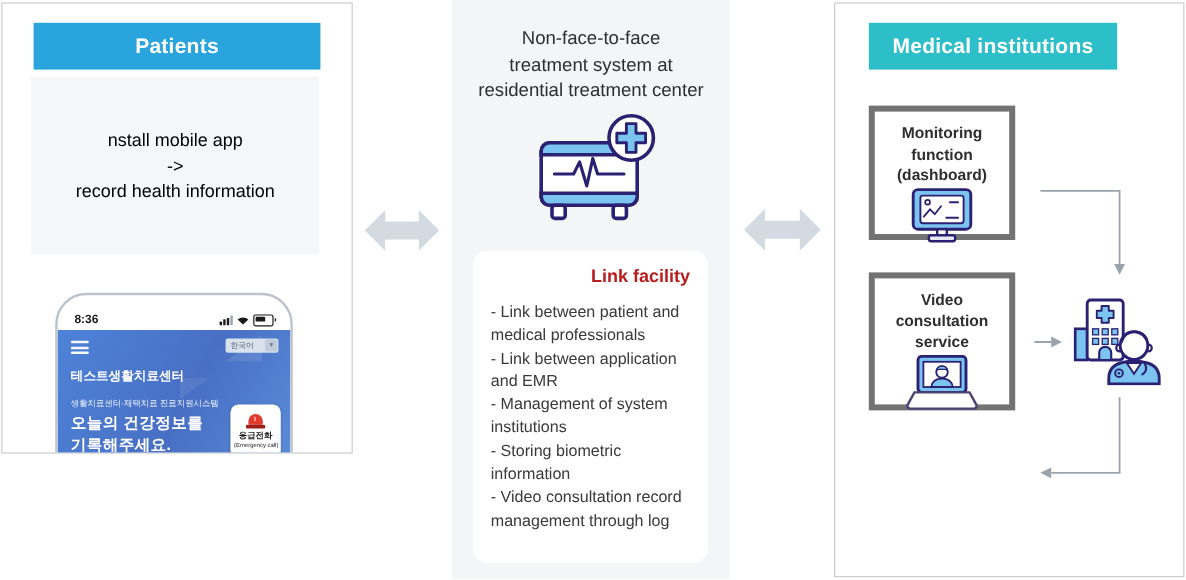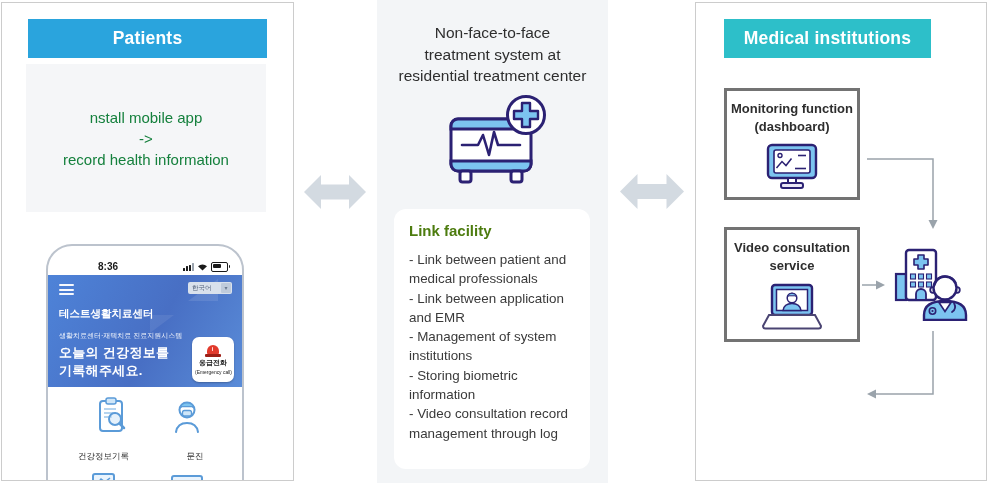--- a/index.html
+++ b/index.html
@@ -1,36 +1,36 @@
 <!DOCTYPE html>
 <html><head>
 <meta charset="utf-8">
 <style>
   html,body{margin:0;padding:0;background:#fff;}
   .canvas{position:relative;width:988px;height:483px;background:#ffffff;
           font-family:"Liberation Sans",sans-serif;overflow:hidden;}
   .col{position:absolute;background:#fff;border:1px solid #cccccc;box-sizing:border-box;}
-  #col-left{left:1px;top:2px;width:293px;height:479px;overflow:hidden;}
+  #col-left{left:1px;top:2px;width:293px;height:376px;overflow:hidden;}
   #col-right{left:695px;top:2px;width:292px;height:479px;}
   #col-center{position:absolute;left:377px;top:0;width:231px;height:483px;background:#f3f5f7;}
 
   .col-header{position:absolute;color:#fff;font-weight:bold;font-size:17.5px;
               text-align:center;line-height:39px;letter-spacing:.2px;}
   #patients-header{left:26px;top:16px;width:239px;height:39px;background:#2aa4dd;}
   #med-header{left:28px;top:16px;width:207px;height:39px;background:#2dbfc9;text-align:center;}
 
   .desc-box{position:absolute;left:24px;top:61px;width:240px;height:148px;background:#f5f6f8;
             display:flex;align-items:center;justify-content:center;text-align:center;
-            font-size:15px;line-height:1.4;color:#15803d;white-space:pre-line;}
+            font-size:15px;line-height:1.4;color:#000000;white-space:pre-line;}
 
   
   .phone{position:absolute;left:44px;top:241px;width:198px;height:245px;background:#fff;
          border:2px solid #bcc3cd;border-radius:26px 26px 0 0;box-sizing:border-box;overflow:hidden;}
   .phone-status{height:26px;display:flex;align-items:flex-end;justify-content:space-between;padding:0 14px 3px;}
-  .p-time{font-size:10px;font-weight:bold;color:#1a1a1a;margin-left:36px;}
+  .p-time{font-size:10px;font-weight:bold;color:#1a1a1a;}
   .status-icons{display:flex;align-items:center;gap:3px;}
   .sig{display:flex;align-items:flex-end;gap:1px;}
   .sig i{display:block;width:2px;background:#1a1a1a;border-radius:.5px;}
   .batt{position:relative;width:15px;height:8px;border:1px solid #1a1a1a;border-radius:2px;}
   .batt::before{content:"";position:absolute;left:1px;top:1px;width:8px;height:4px;background:#1a1a1a;border-radius:1px;}
   .batt::after{content:"";position:absolute;right:-3px;top:2px;width:1.5px;height:3px;background:#1a1a1a;border-radius:0 1px 1px 0;}
 
   .phone-hero{position:relative;height:112px;background:linear-gradient(118deg,#4e83d8 0%,#486fc4 55%,#5a8cd8 100%);
               padding:7px 11px;box-sizing:border-box;color:#fff;}
   .phone-hero::before{content:"";position:absolute;right:24px;top:4px;width:0;height:0;
@@ -62,31 +62,31 @@
   .phone-menu{display:grid;grid-template-columns:1fr 1fr;justify-items:center;row-gap:9px;padding:9px 14px 0;}
   .menu-item{display:flex;flex-direction:column;align-items:flex-end;gap:17px;cursor:pointer;}
   .menu-label{font-size:8.5px;color:#2c2c2c;}
 
   
   .center-title{margin:22px 8px 0;text-align:center;font-size:15.5px;font-weight:500;
                 line-height:1.4;color:#2e2e2e;white-space:pre-line;}
   .center-icon{display:flex;justify-content:center;margin-top:7px;}
   .link-card{position:absolute;left:17px;top:209px;width:196px;height:260px;background:#fff;
              border-radius:12px;box-sizing:border-box;padding:13px 15px;}
-  .card-title{font-size:15px;font-weight:bold;color:#4d7c0f;}
+  .card-title{font-size:15px;font-weight:bold;color:#b91c1c;text-align:right;}
   .card-items{margin-top:11px;font-size:13.4px;color:#3a3a3a;line-height:1.44;}
 
   
   .lr-arrow{position:absolute;}
   #arrow-left{left:304px;top:169px;}
   #arrow-right{left:620px;top:168px;}
   .connectors{position:absolute;left:0;top:0;pointer-events:none;}
 
   
-  .med-box{position:absolute;left:28px;width:136px;background:#fff;border:3px solid #737373;
+  .med-box{position:absolute;left:28px;width:122px;background:#fff;border:5px solid #737373;
            box-sizing:border-box;display:flex;flex-direction:column;align-items:center;}
   #med-box-1{top:85px;height:112px;}
   #med-box-2{top:224px;height:115px;}
   #med-box-3{top:337px;height:116px;}
   .box-label{margin-top:9px;text-align:center;font-size:13px;font-weight:600;color:#2e2e2e;
              line-height:1.35;white-space:pre-line;}
   .box-icon{margin-top:auto;margin-bottom:7px;display:flex;justify-content:center;}
   .hospital-icon{position:absolute;left:197px;top:242px;}
 </style>
 </head>

